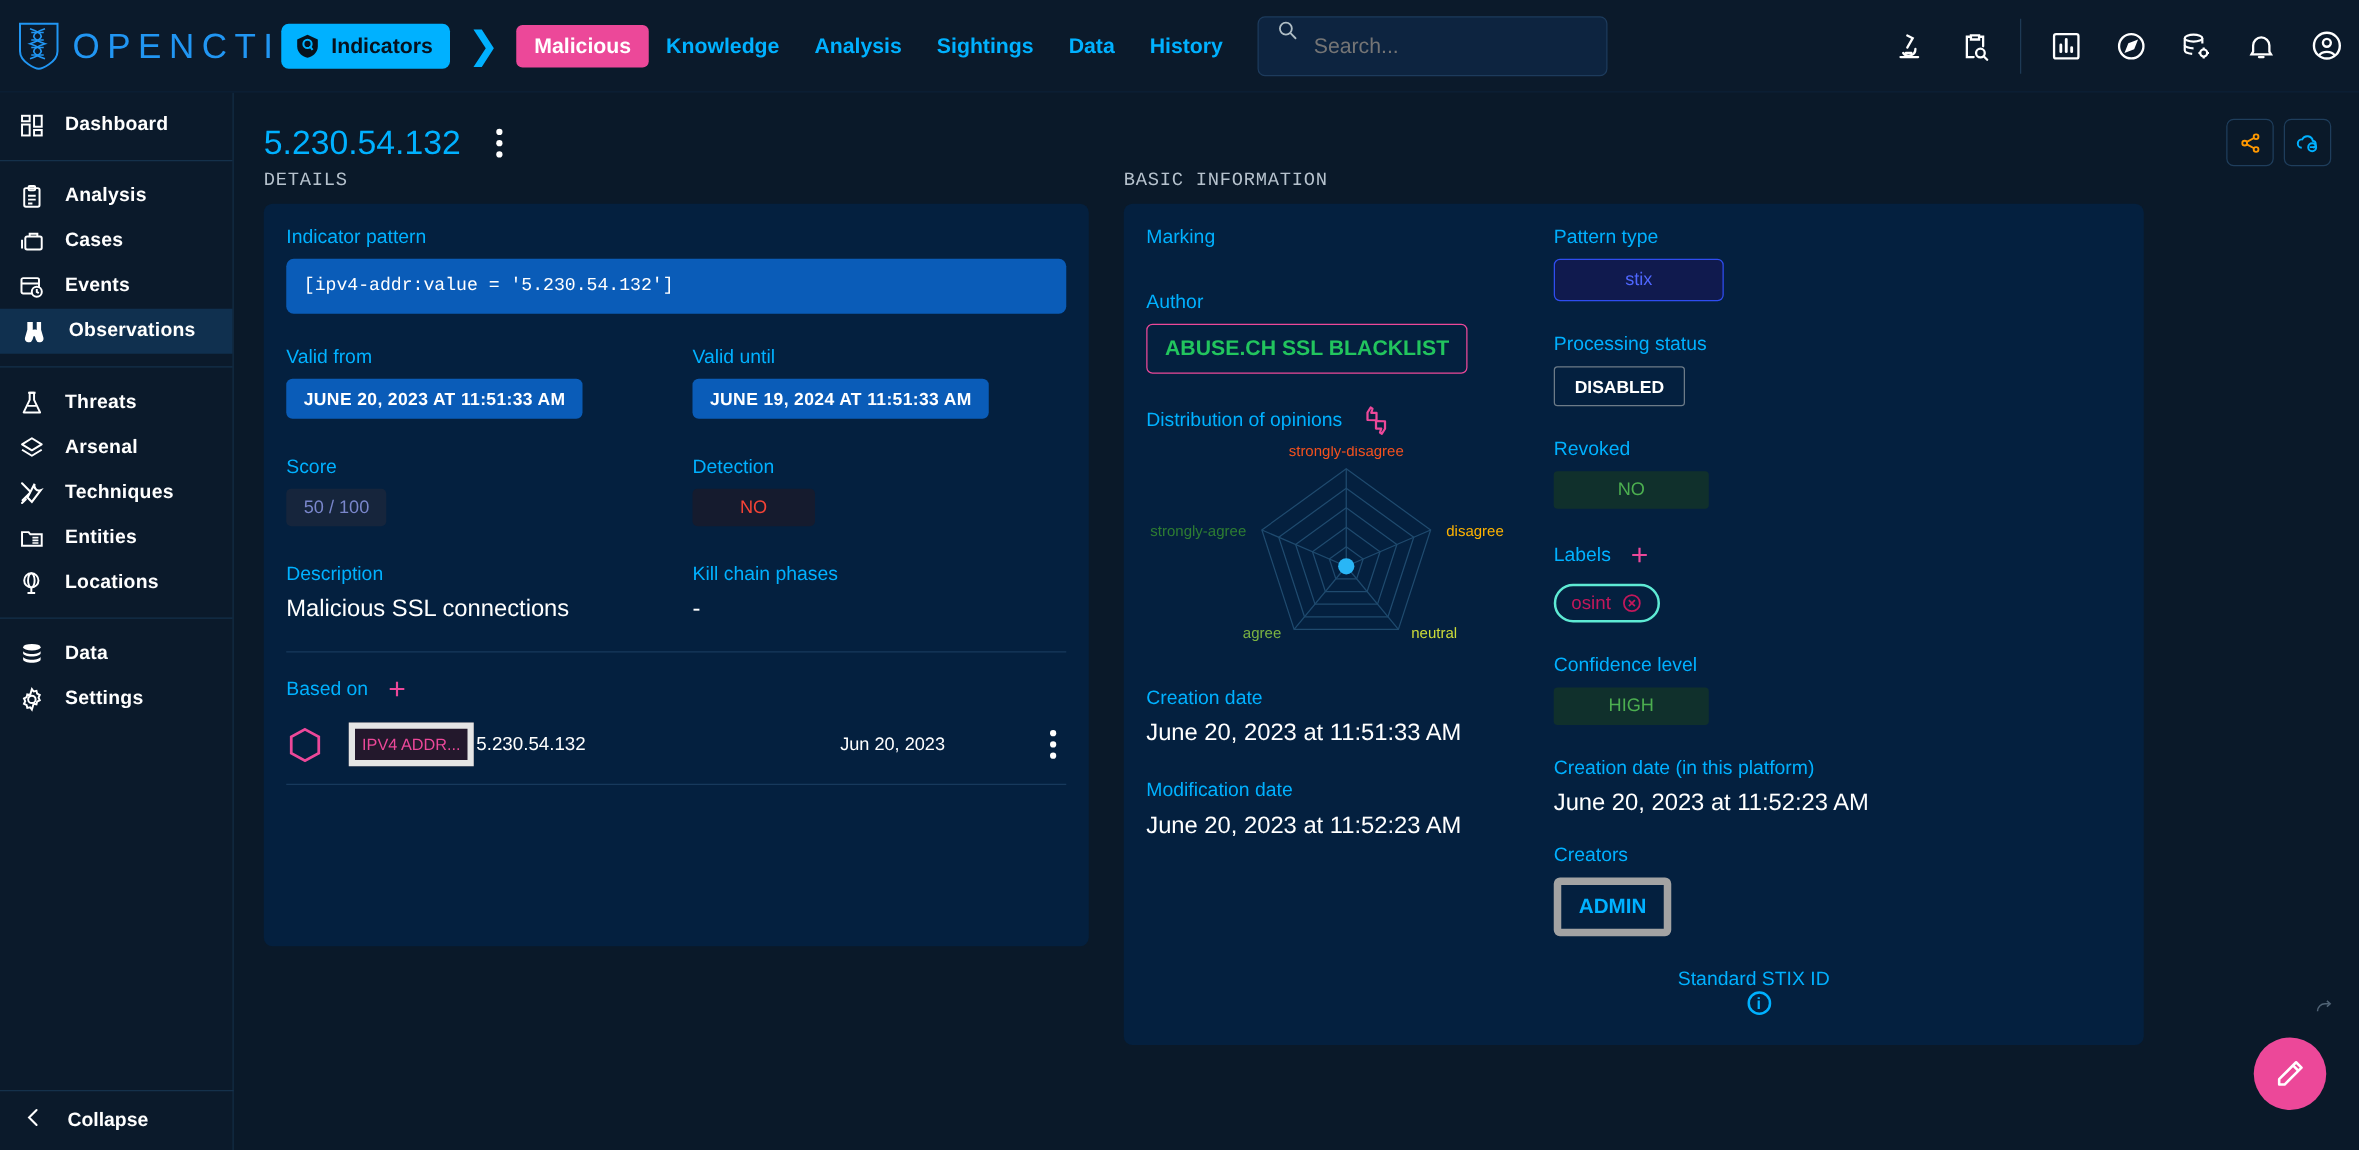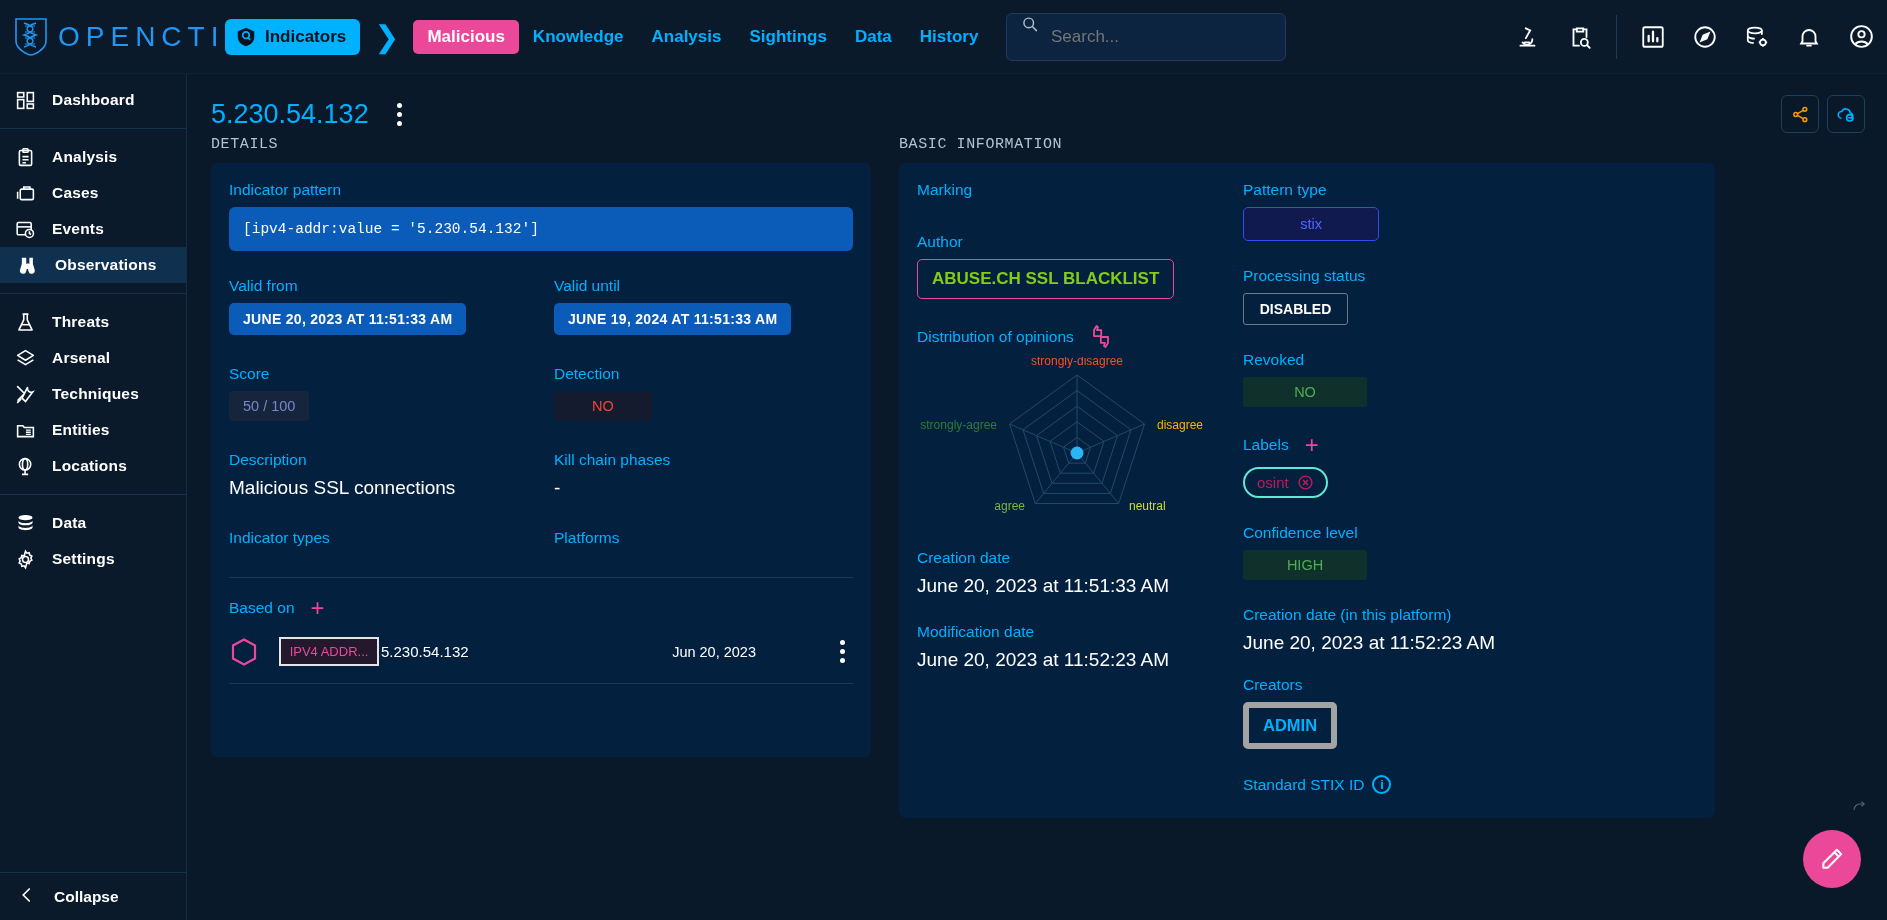--- a/index.html
+++ b/index.html
@@ -117,34 +117,34 @@
     border-radius: 4px; padding: 7px 38px; font-size: 14.5px;
   }
   .desc { font-size: 19px; color: #fff; }
   .dash { font-size: 19px; color: #fff; }
   .mt30 { margin-top: 30px; }
   .divider { height: 1px; background: #17395c; margin: 22px 0 0 0; }
   .plus { color: #ec4899; font-size: 24px; line-height: 1; cursor: pointer; font-weight: 300; }
   .based-row { display: flex; align-items: center; padding: 14px 2px; }
   .hexa { width: 26px; height: 28px; margin-right: 22px; flex: 0 0 26px; }
   .type-chip {
-    border: 2px solid #e5e5e5; background: #23182c; color: #ec4899;
+    border: 5px solid #e5e5e5; background: #23182c; color: #ec4899;
     font-size: 13px; padding: 5px 4px; width: 100px; text-align: center;
     white-space: nowrap; overflow: hidden;
   }
   .based-val { font-size: 15px; color: #fff; margin-left: 2px; }
   .based-date { font-size: 14.5px; color: #fff; margin-left: auto; margin-right: 78px; }
 
   
   .rcols { display: flex; }
   .rc1 { width: 326px; }
   .rc2 { width: 320px; }
   .badge-author {
     display: inline-block; border: 1px solid #ec4899; border-radius: 5px;
-    color: #84cc16; font-size: 17px; font-weight: 700; padding: 9px 14px;
+    color: #22c55e; font-size: 17px; font-weight: 700; padding: 9px 14px;
   }
   .badge-outline-blue {
     display: block; border: 1px solid #2f4df0; background: #101a4e; border-radius: 5px;
     color: #4f67ff; font-size: 14.5px; text-align: center; padding: 8px 0; width: 136px;
   }
   .badge-outline-grey {
     display: block; border: 1px solid #6d7b88; border-radius: 3px;
     color: #fff; font-size: 14px; text-align: center; padding: 7px 0; width: 105px; font-weight: 700;
   }
   .badge-green {
@@ -476,30 +476,20 @@
           <div>
             <div class="fld">Description</div>
             <div class="desc">Malicious SSL connections</div>
           </div>
           <div>
             <div class="fld">Kill chain phases</div>
             <div class="dash">-</div>
           </div>
         </div>
 
-        <div class="two mt30">
-          <div>
-            <div class="fld">Indicator types</div>
-            <div class="desc"></div>
-          </div>
-          <div>
-            <div class="fld">Platforms</div>
-            <div class="desc"></div>
-          </div>
-        </div>
 
         <div class="divider"></div>
 
         <div style="display:flex;align-items:center;gap:16px;margin-top:18px;">
           <span class="fld" style="margin:0;">Based on</span>
           <span class="plus">+</span>
         </div>
 
         <div class="based-row">
           <svg class="hexa" viewBox="0 0 26 28">
@@ -601,21 +591,21 @@
 
             <div class="fld" style="margin-top:26px;">Confidence level</div>
             <span class="badge-green">HIGH</span>
 
             <div class="fld" style="margin-top:26px;">Creation date (in this platform)</div>
             <div class="big-date">June 20, 2023 at 11:52:23 AM</div>
 
             <div class="fld" style="margin-top:22px;">Creators</div>
             <span class="badge-admin">ADMIN</span>
 
-            <div style="display:flex;align-items:center;margin-top:26px;">
+            <div style="display:flex;align-items:center;margin-top:26px;flex-direction:column;">
               <span class="fld" style="margin:0;">Standard STIX ID</span>
               <span class="info-i">i</span>
             </div>
           </div>
         </div>
       </div>
     </div>
   </div>
 
   <div class="mini-icon">

